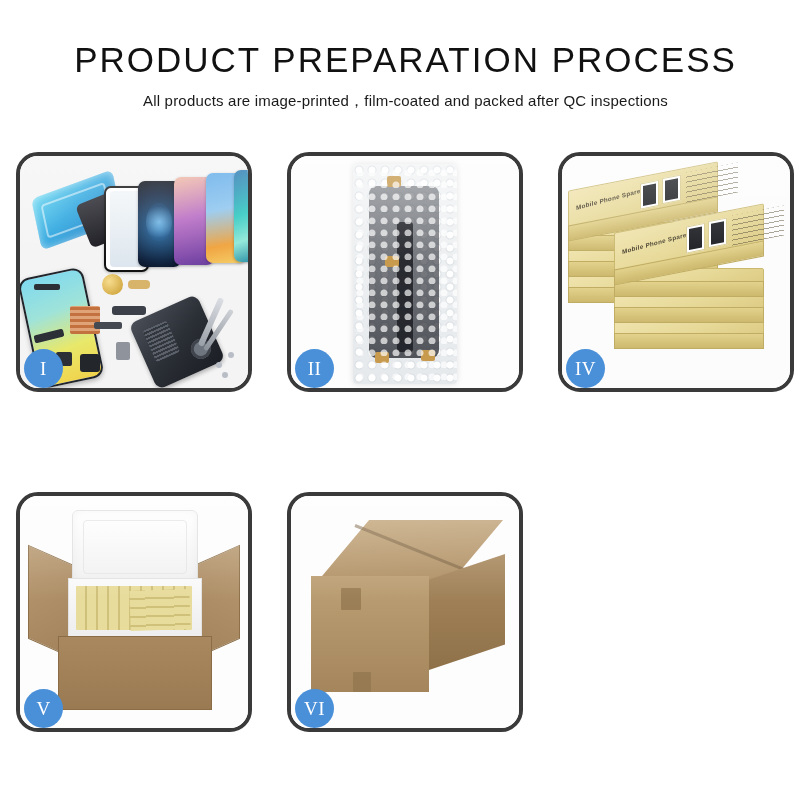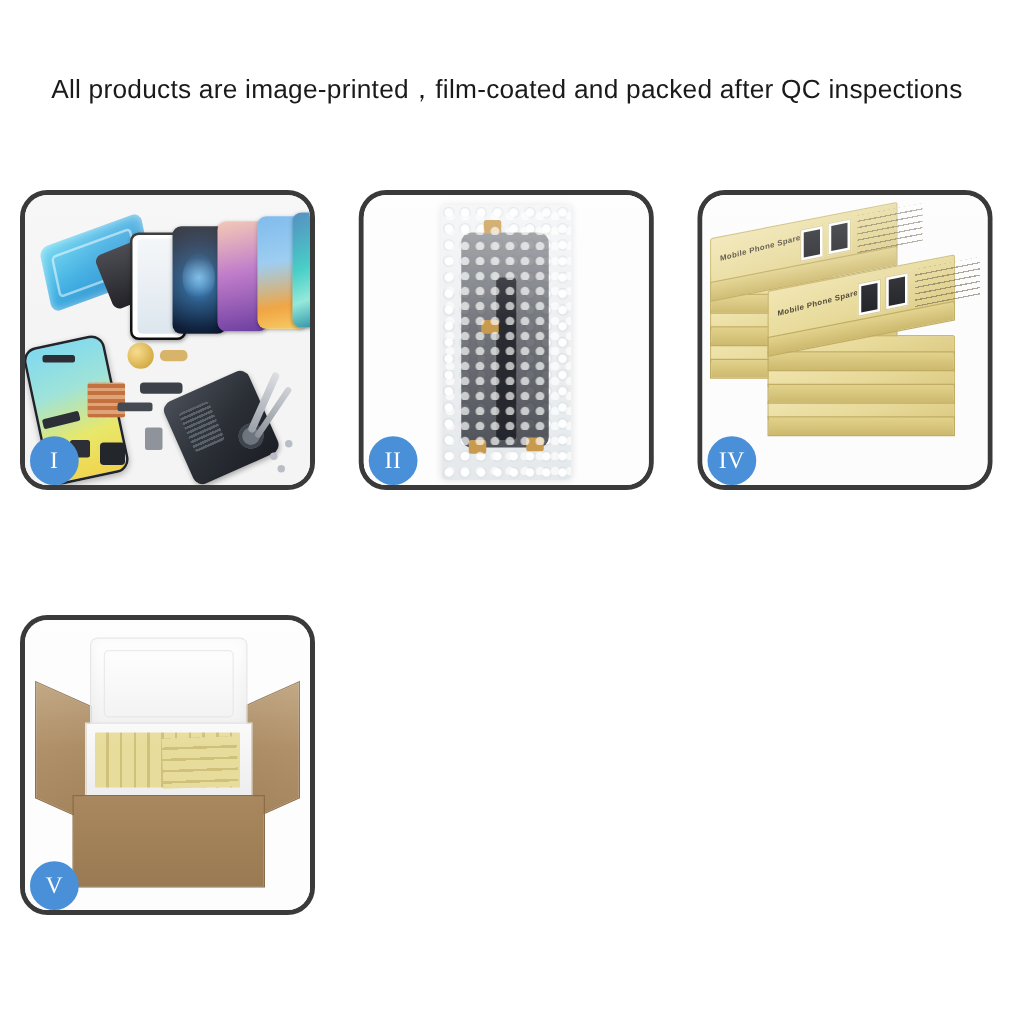--- a/index.html
+++ b/index.html
@@ -7,21 +7,21 @@
     width:811px;height:811px;background:#ffffff;
     font-family:"Liberation Sans", sans-serif;
     overflow:hidden;position:relative;
   }
   .header{padding-top:42px;text-align:center;}
   .title{
     font-size:35px;font-weight:400;letter-spacing:2.0px;color:#111;
     line-height:1.0;white-space:nowrap;
   }
   .subtitle{
-    font-size:21px;font-weight:400;color:#1a1a1a;margin-top:15px;
+    font-size:15px;font-weight:400;color:#1a1a1a;margin-top:15px;
     letter-spacing:.2px;white-space:nowrap;
   }
 
   .grid{
     position:absolute;left:16px;top:152px;width:779px;
     display:grid;grid-template-columns:236px 236px 236px;
     grid-template-rows:240px 240px;column-gap:35px;row-gap:100px;
   }
   .panel{
     position:relative;border:4px solid #3a3a3a;border-radius:22px;
@@ -218,20 +218,21 @@
     clip-path:polygon(0% 22%,100% 0%,100% 78%,0% 100%);}
   .tape{position:absolute;background:rgba(145,118,78,.75);border-radius:1px;}
 
   .shine{position:absolute;inset:0;pointer-events:none;
     background:linear-gradient(180deg,rgba(255,255,255,.28),rgba(255,255,255,0) 45%);}
 </style>
 </head>
 <body>
 
 <div class="header">
+  <div class="title">PRODUCT PREPARATION PROCESS</div>
   <div class="subtitle">All products are image-printed，film-coated and packed after QC inspections</div>
 </div>
 
 <div class="grid">
 
   <div class="panel">
     <div class="panel-inner p1">
       <div class="lcd-film"></div>
       <div class="lcd-film2"></div>
       <div class="phone-fan">
@@ -351,14 +352,26 @@
       <div class="foam-body"></div>
       <div class="gold-rows"></div>
       <div class="gold-rows2"></div>
       <div class="carton-inner"></div>
       <div class="carton-front"></div>
       <div class="shine"></div>
     </div>
     <div class="badge">V</div>
   </div>
 
+  <div class="panel">
+    <div class="panel-inner p6">
+      <div class="bx-top"></div>
+      <div class="bx-top-seam"></div>
+      <div class="bx-left"></div>
+      <div class="bx-right"></div>
+      <div class="tape" style="left:50px;top:92px;width:20px;height:22px;"></div>
+      <div class="tape" style="left:62px;top:176px;width:18px;height:20px;"></div>
+      <div class="shine"></div>
+    </div>
+    <div class="badge">VI</div>
+  </div>
 
 </div>
 
 </body></html>

